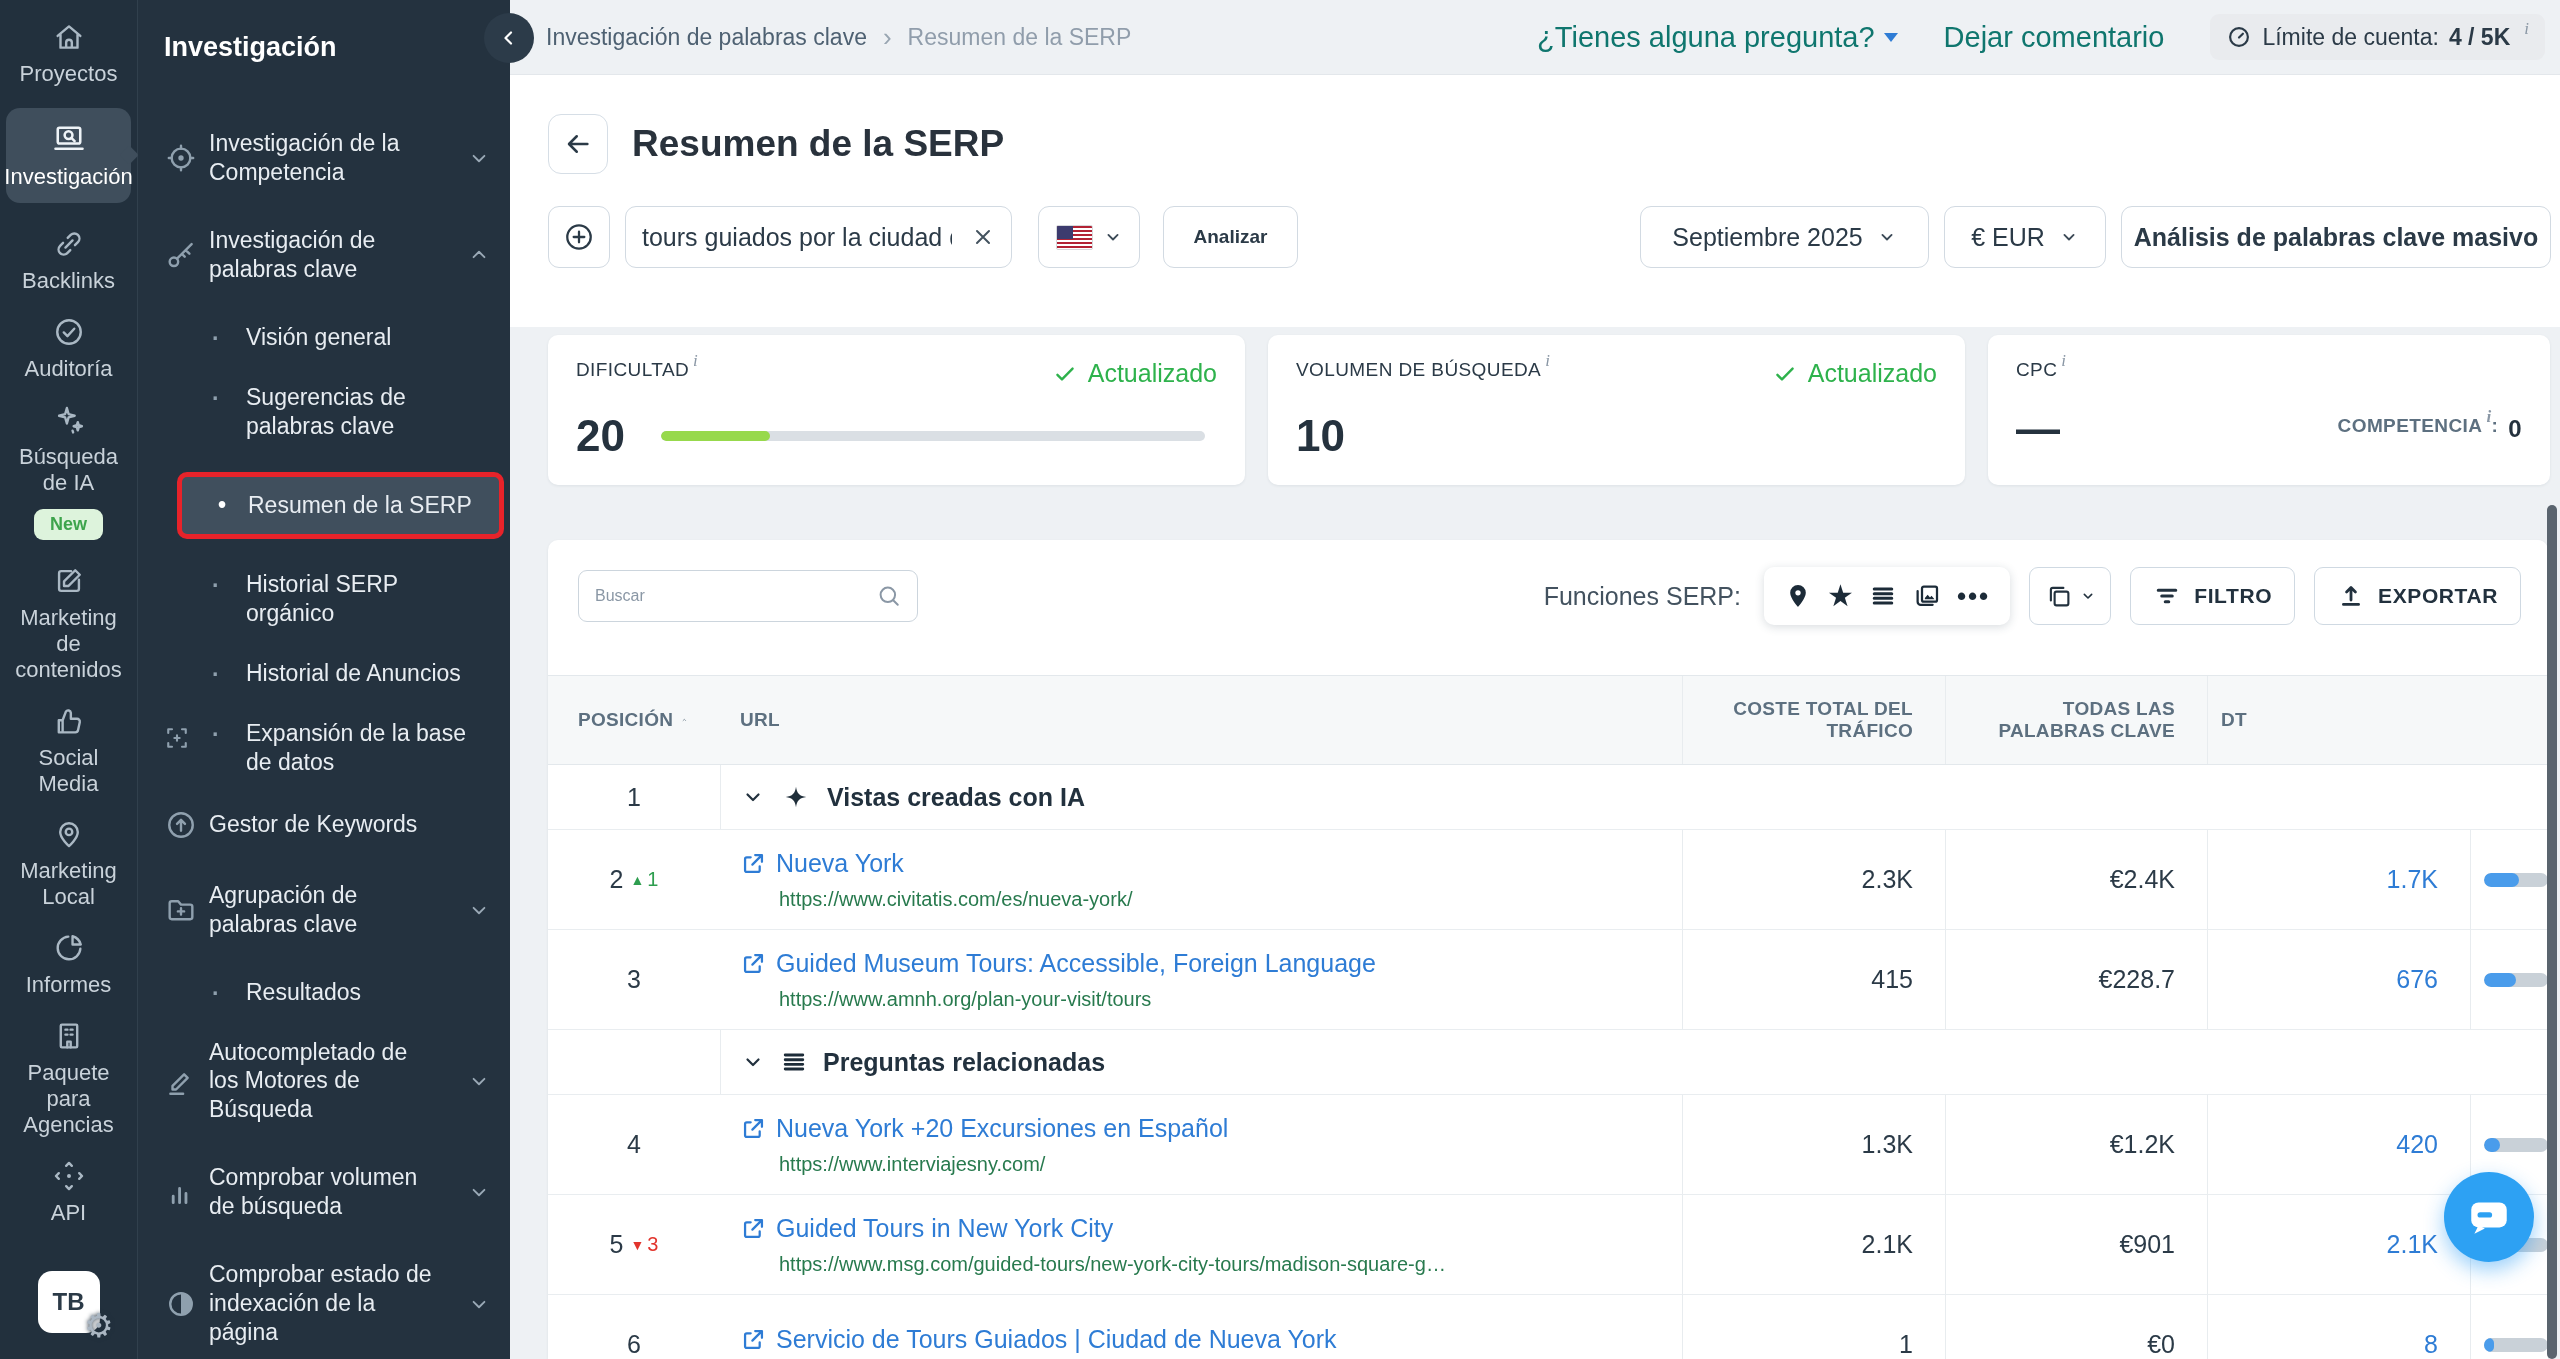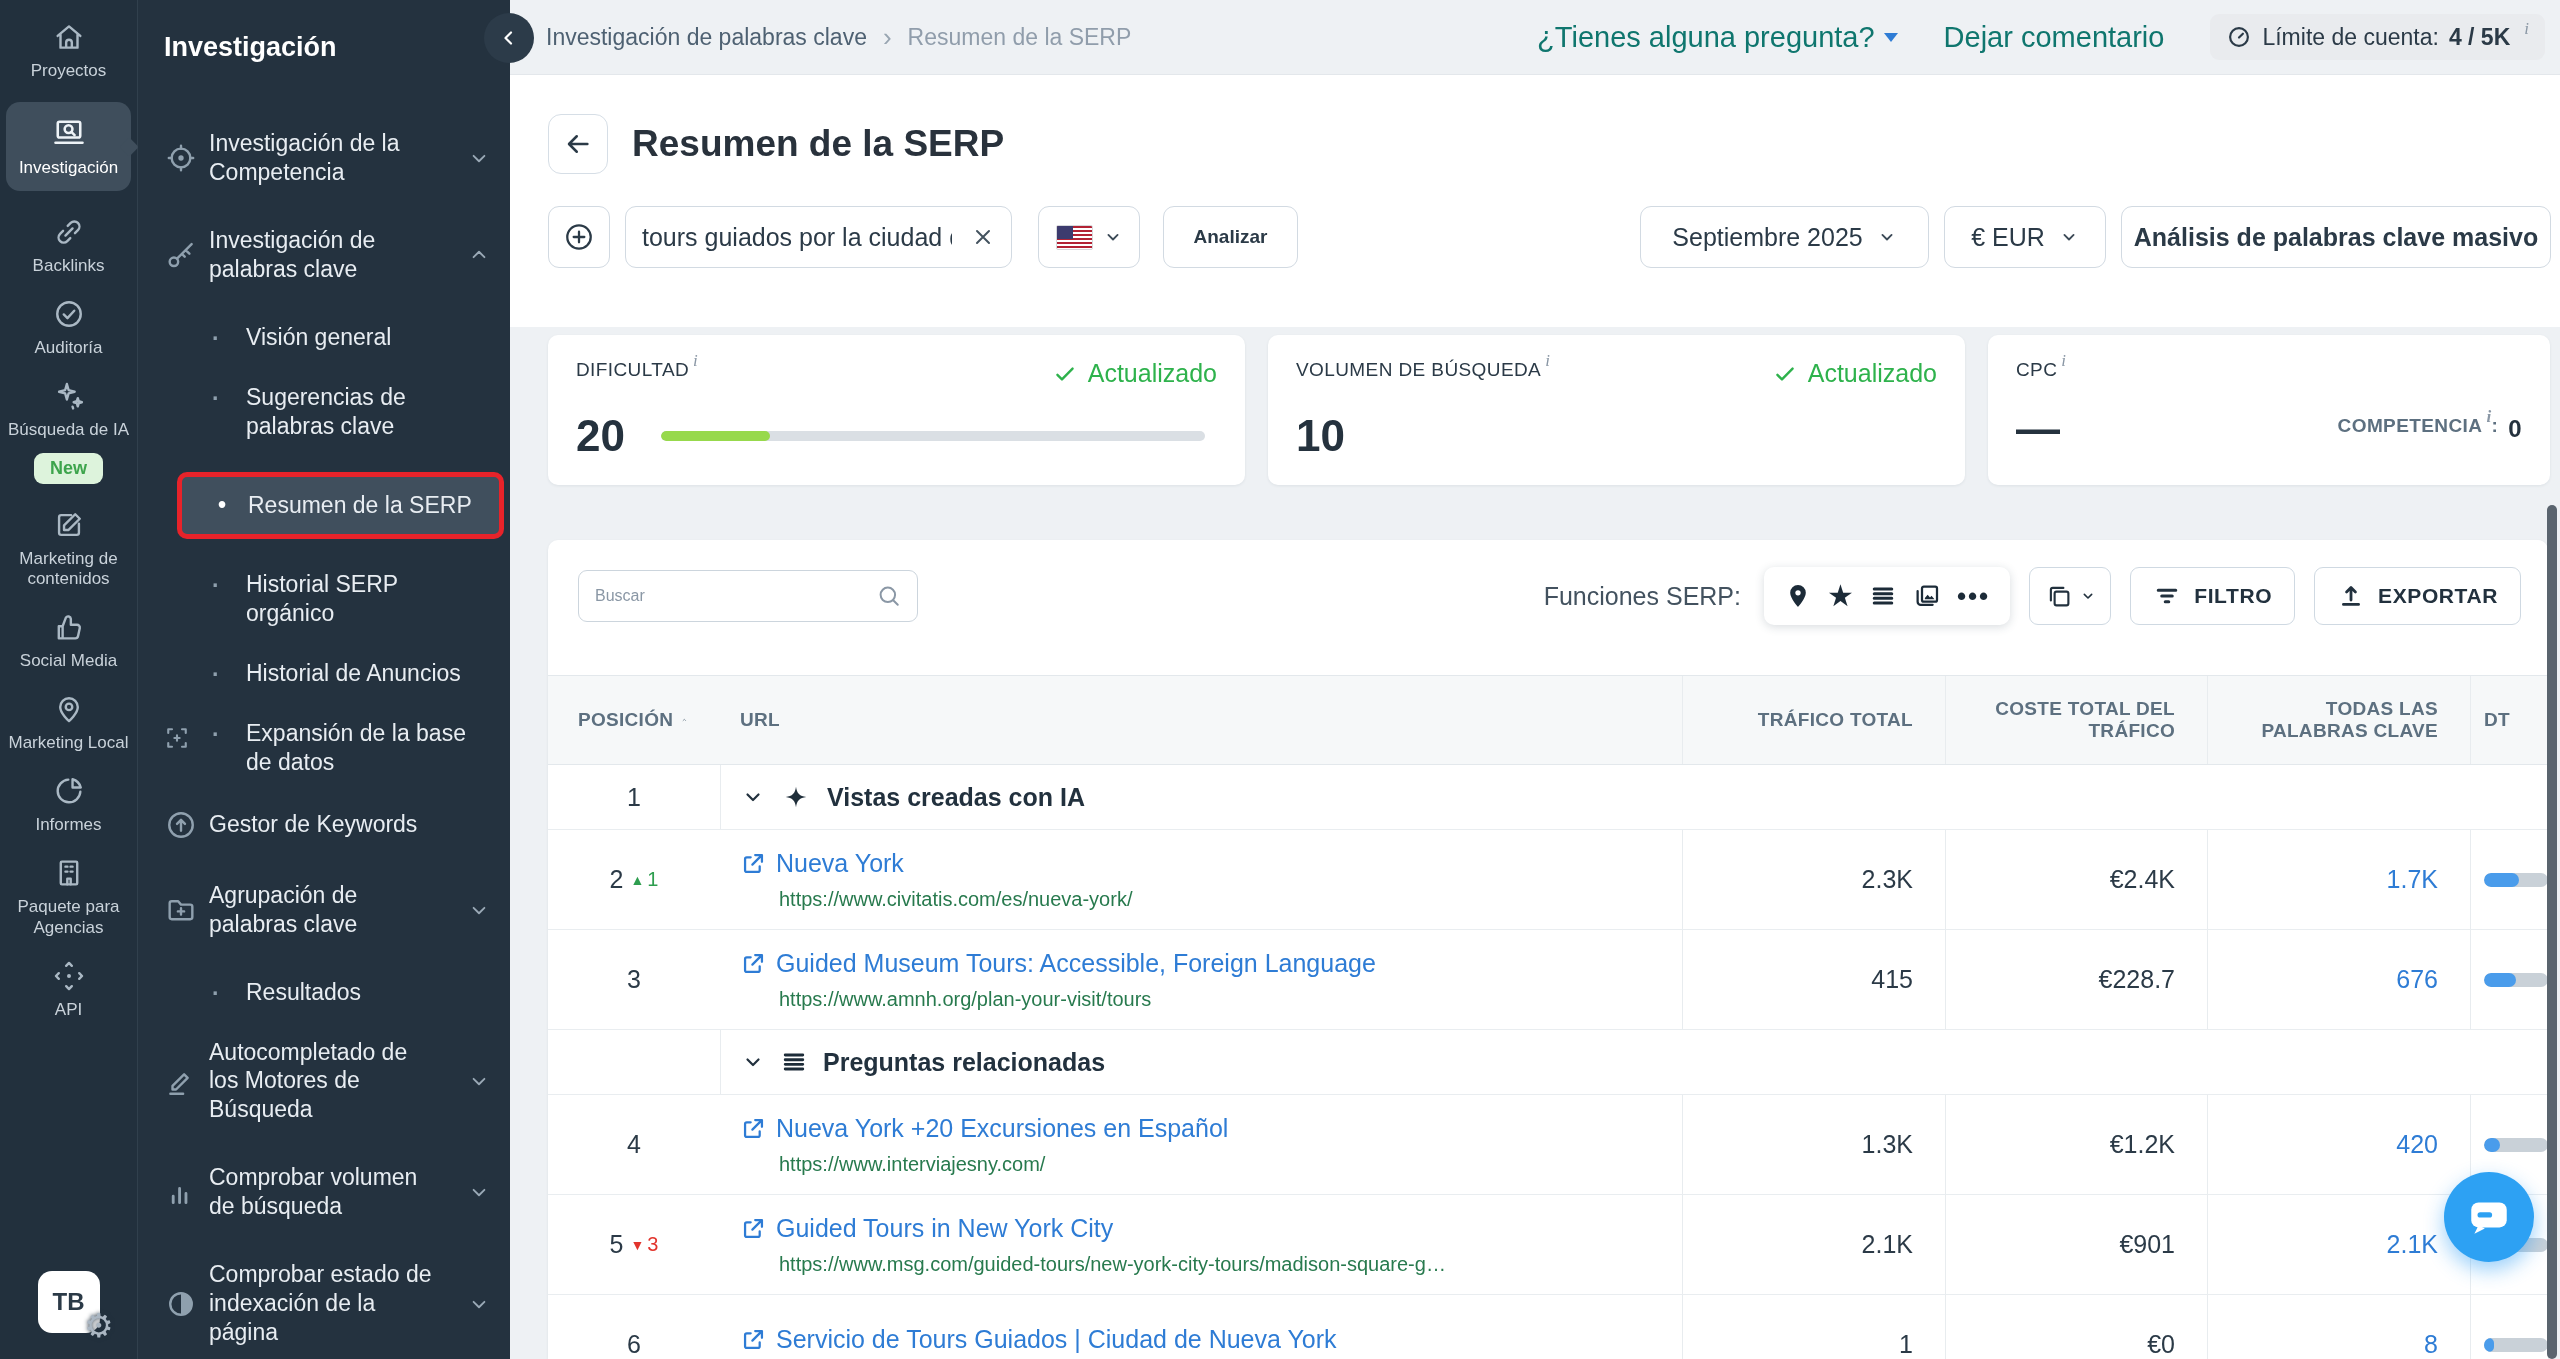--- a/index.html
+++ b/index.html
@@ -4,21 +4,21 @@
 <style>
   *{margin:0;padding:0;box-sizing:border-box}
   html,body{width:2560px;height:1359px;overflow:hidden}
   body{font-family:"Liberation Sans",sans-serif;background:#eef1f4;color:#2b3a47;position:relative}
   svg{display:block}
   .ic{fill:none;stroke:currentColor;stroke-width:1.7;stroke-linecap:round;stroke-linejoin:round}
 
   
   .rail{position:absolute;left:0;top:0;width:137px;height:100%;background:#22303d;display:flex;flex-direction:column;align-items:center;padding-top:20px;z-index:5}
   .rail-item{display:flex;flex-direction:column;align-items:center;gap:7px;color:#aab8c4;margin-bottom:21px;cursor:pointer;width:125px;text-align:center}
-  .rail-item .rail-label{font-size:17px;line-height:1.18;color:#c9d2da}
+  .rail-item .rail-label{font-size:22px;line-height:1.18;color:#c9d2da}
   .rail-item.active{position:relative;background:#3f4e5c;border-radius:14px;padding:13px 4px;color:#eef3f7;margin-bottom:24px}
   .rail-item.active .rail-label{color:#fff}
   .rail-item.active::after{content:"";position:absolute;right:-5px;top:50%;width:14px;height:14px;background:#3f4e5c;transform:translateY(-50%) rotate(45deg);border-radius:3px}
   .new-badge{background:#ddf3dc;color:#3da44c;font-weight:bold;font-size:18px;border-radius:9px;padding:5px 16px;margin:-8px 0 24px}
   .avatar-wrap{margin-top:auto;margin-bottom:26px;position:relative}
   .avatar{width:62px;height:62px;background:#fff;border-radius:14px;display:flex;align-items:center;justify-content:center;font-size:24px;font-weight:bold;color:#2b3a47;cursor:pointer}
   .gear{position:absolute;right:-14px;bottom:-12px;font-size:33px;color:#aab6c2;cursor:pointer;text-shadow:0 0 4px #22303d}
 
   
   .menu{position:absolute;left:137px;top:0;width:373px;height:100%;background:#24323f;border-left:1px solid #31404d;z-index:4;padding-top:32px}
@@ -491,23 +491,20 @@
       <div class="th first">
         <span>POSICIÓN</span>
         <svg class="ic" viewBox="0 0 24 24" width="18" height="18" style="stroke-width:2.4">
             <path d="M7.5 14l4.5-4.5 4.5 4.5"></path>
           </svg>
       </div>
       <div class="th">
           <span>URL</span>
         </div>
       <div class="th right bl">
-          <span>TRÁFICO TOTAL</span>
-        </div>
-      <div class="th right bl">
           <span>COSTE TOTAL DEL TRÁFICO</span>
         </div>
       <div class="th right bl">
           <span>TODAS LAS PALABRAS CLAVE</span>
         </div>
       <div class="th bl" style="padding-left:13px">
           <span>DT</span>
         </div>
     </div>
 

